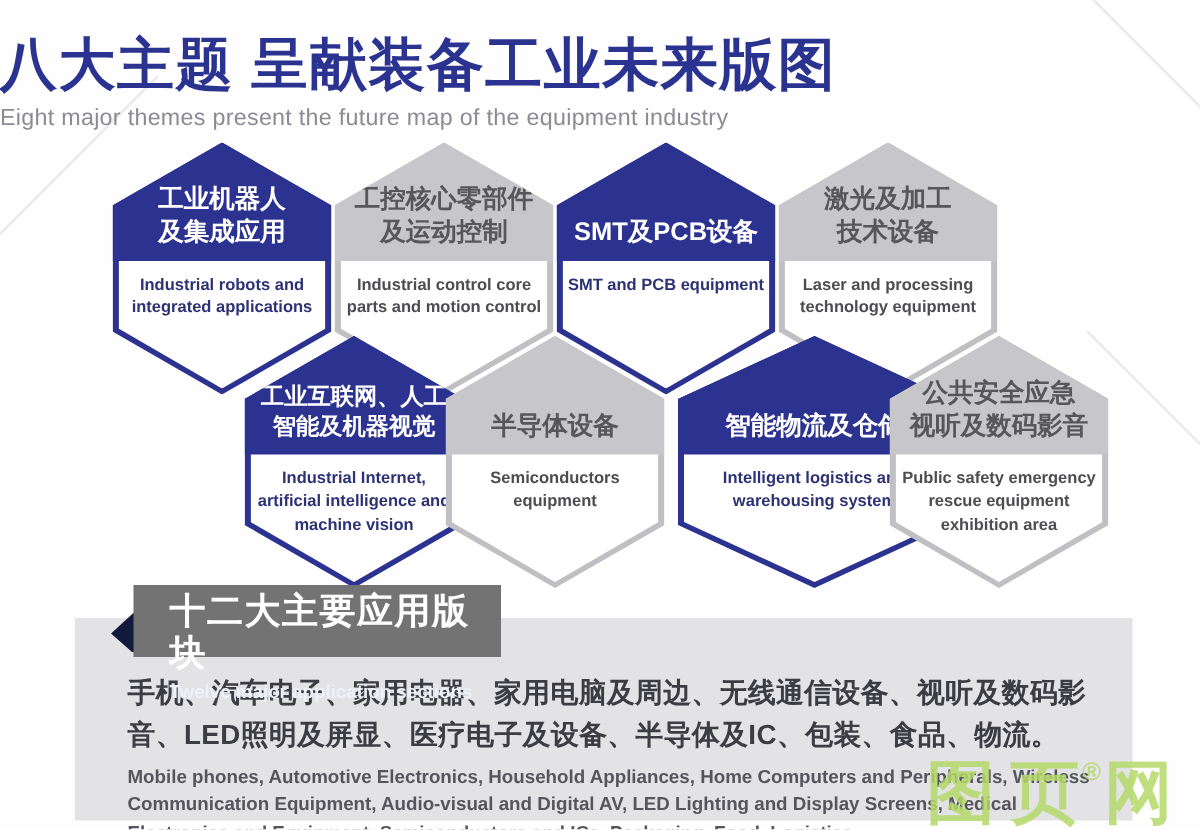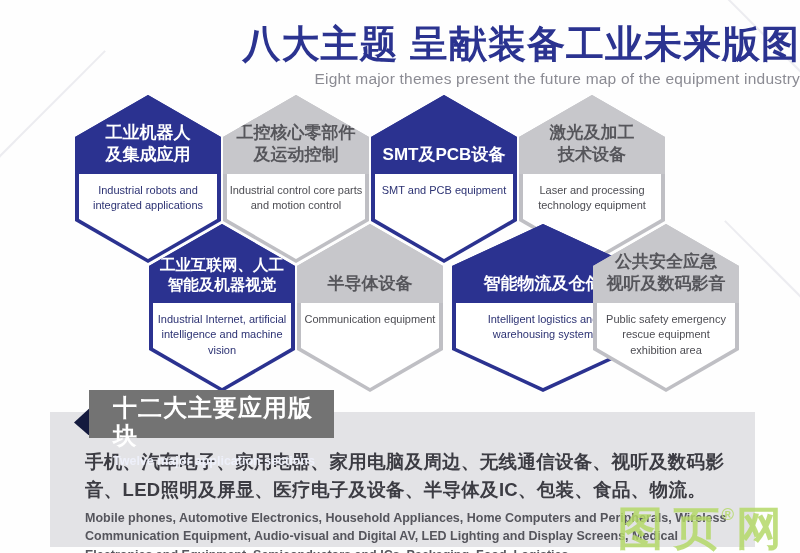--- a/index.html
+++ b/index.html
@@ -7,21 +7,21 @@
     position:relative;width:800px;height:553px;overflow:hidden;background:#fefefe;
     font-family:"Liberation Sans","DejaVu Sans",sans-serif;
   }
   
   .bg-line{position:absolute;height:2px;background:#e7e7ec;opacity:.8;}
   .bg-line.l1{width:170px;left:-40px;top:110px;transform:rotate(-45deg);}
   .bg-line.l2{width:190px;left:690px;top:55px;transform:rotate(45deg);}
   .bg-line.l3{width:170px;left:700px;top:280px;transform:rotate(45deg);}
 
   
-  .hdr{position:absolute;left:0;top:24px;width:800px;text-align:right;}
+  .hdr{position:absolute;left:0;top:24px;width:800px;text-align:left;}
   .title{
     font-size:38px;font-weight:900;color:#2b3390;letter-spacing:1px;line-height:1.1;
     margin:0;
   }
   .subtitle{font-size:15.5px;color:#8b8b93;margin-top:4px;letter-spacing:.2px;}
 
   
   .hex{
     position:absolute;width:146px;height:168px;
     clip-path:polygon(50% 0%,100% 25%,100% 75%,50% 100%,0% 75%,0% 25%);
@@ -34,21 +34,21 @@
   .hex-top{position:absolute;left:0;right:0;top:0;height:47%;}
   .hex-zh{
     position:absolute;left:2%;right:2%;top:0;height:47%;
     display:flex;align-items:flex-end;justify-content:center;
     text-align:center;font-weight:700;font-size:17px;line-height:1.3;
     white-space:pre-line;padding-bottom:8px;box-sizing:border-box;
   }
   .hex.tight .hex-zh{font-size:15.5px;}
   .hex-en{
     position:absolute;top:47%;left:4%;right:4%;
-    padding-top:9px;text-align:center;font-size:11px;line-height:1.4;font-weight:400;
+    padding-top:9px;text-align:center;font-size:11px;line-height:1.4;font-weight:700;
   }
   .hex.blue .hex-fill,.hex.blue .hex-top{background:#2b3290;}
   .hex.blue .hex-zh{color:#ffffff;}
   .hex.blue .hex-en{color:#2c3273;}
   .hex.gray .hex-fill{background:#bfbfc4;}
   .hex.gray .hex-top{background:#c7c7cb;}
   .hex.gray .hex-zh{color:#56565b;}
   .hex.gray .hex-en{color:#4c4c52;}
 
   
@@ -128,35 +128,35 @@
 
   <div class="hex gray" style="left:519px;top:95px;">
     <div class="hex-fill"></div>
     <div class="hex-inner"></div>
     <div class="hex-top"></div>
     <div class="hex-zh">激光及加工
 技术设备</div>
     <div class="hex-en">Laser and processing technology equipment</div>
   </div>
 
-  <div class="hex blue tight" style="left:149px;top:224px;">
+  <div class="hex blue tight" style="left:163px;top:224px;">
     <div class="hex-fill"></div>
     <div class="hex-inner"></div>
     <div class="hex-top"></div>
     <div class="hex-zh">工业互联网、人工
 智能及机器视觉</div>
     <div class="hex-en">Industrial Internet, artificial intelligence and machine vision</div>
   </div>
 
   <div class="hex gray" style="left:297px;top:224px;">
     <div class="hex-fill"></div>
     <div class="hex-inner"></div>
     <div class="hex-top"></div>
     <div class="hex-zh">半导体设备</div>
-    <div class="hex-en">Communication equipment</div>
+    <div class="hex-en">Semiconductors equipment</div>
   </div>
 
   <div class="hex blue" style="left:452px;top:224px;padding-left:36px;">
     <div class="hex-fill"></div>
     <div class="hex-inner"></div>
     <div class="hex-top"></div>
     <div class="hex-zh">智能物流及仓储</div>
     <div class="hex-en">Intelligent logistics and warehousing system</div>
   </div>
 

